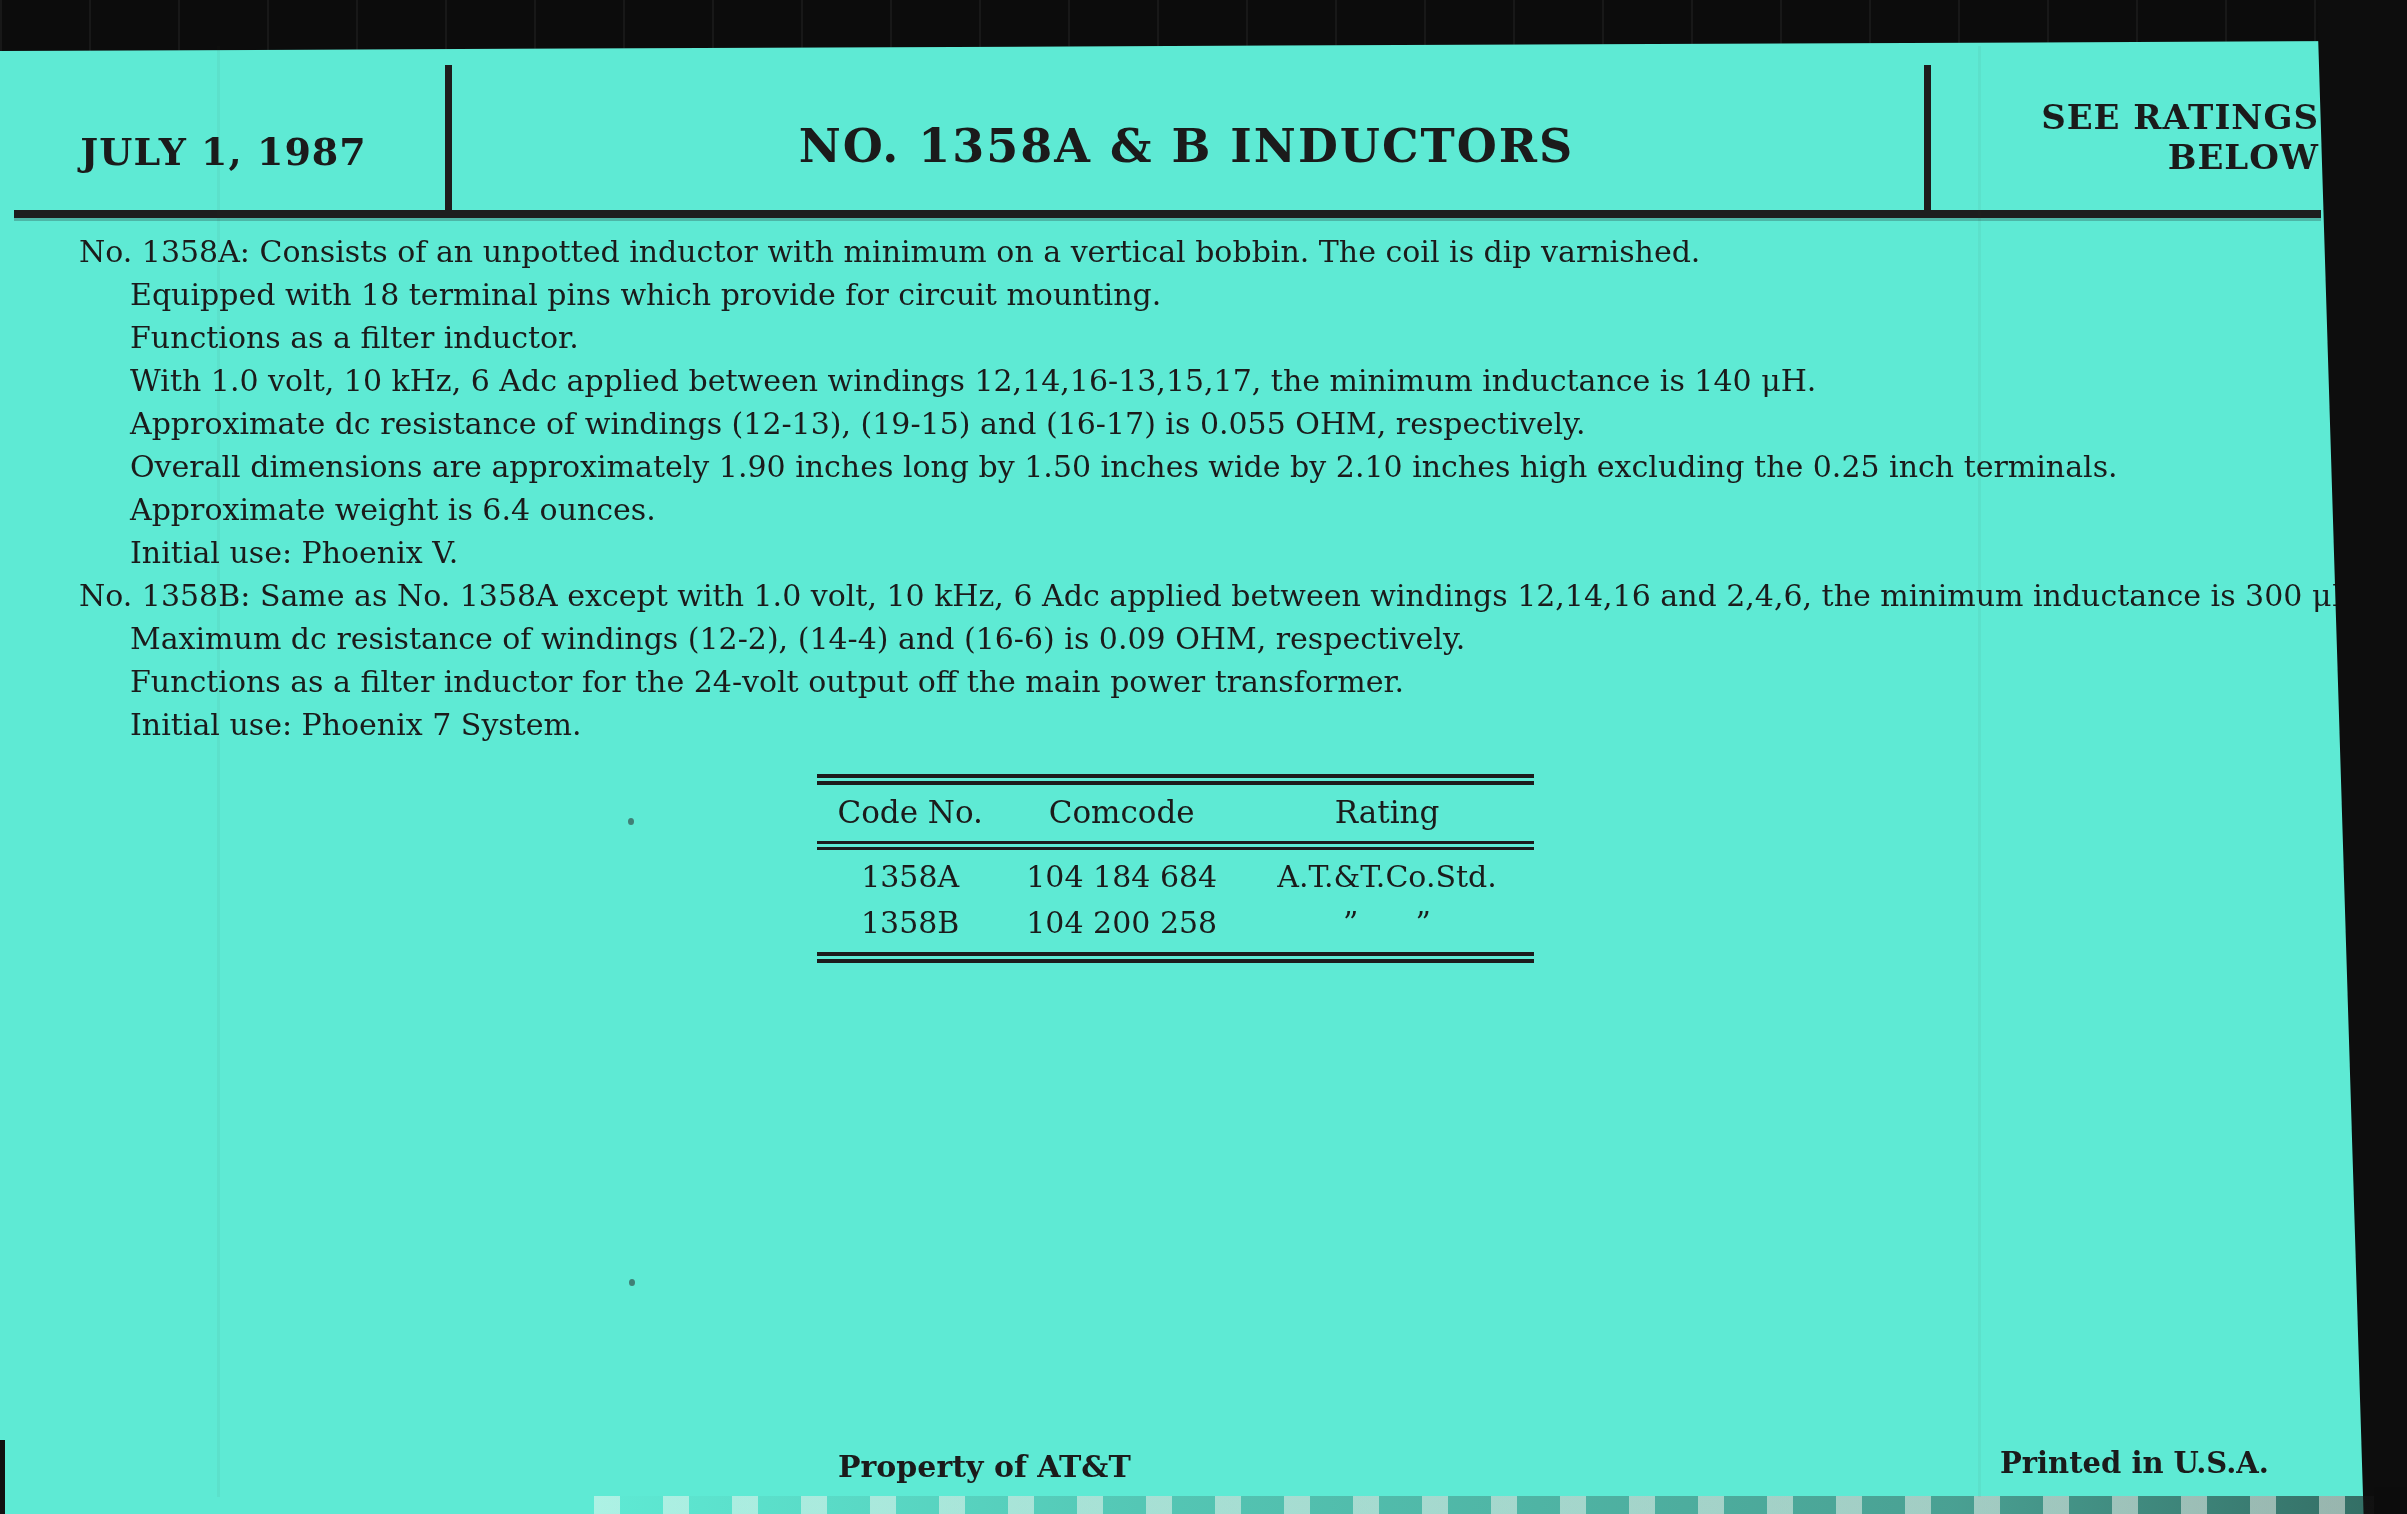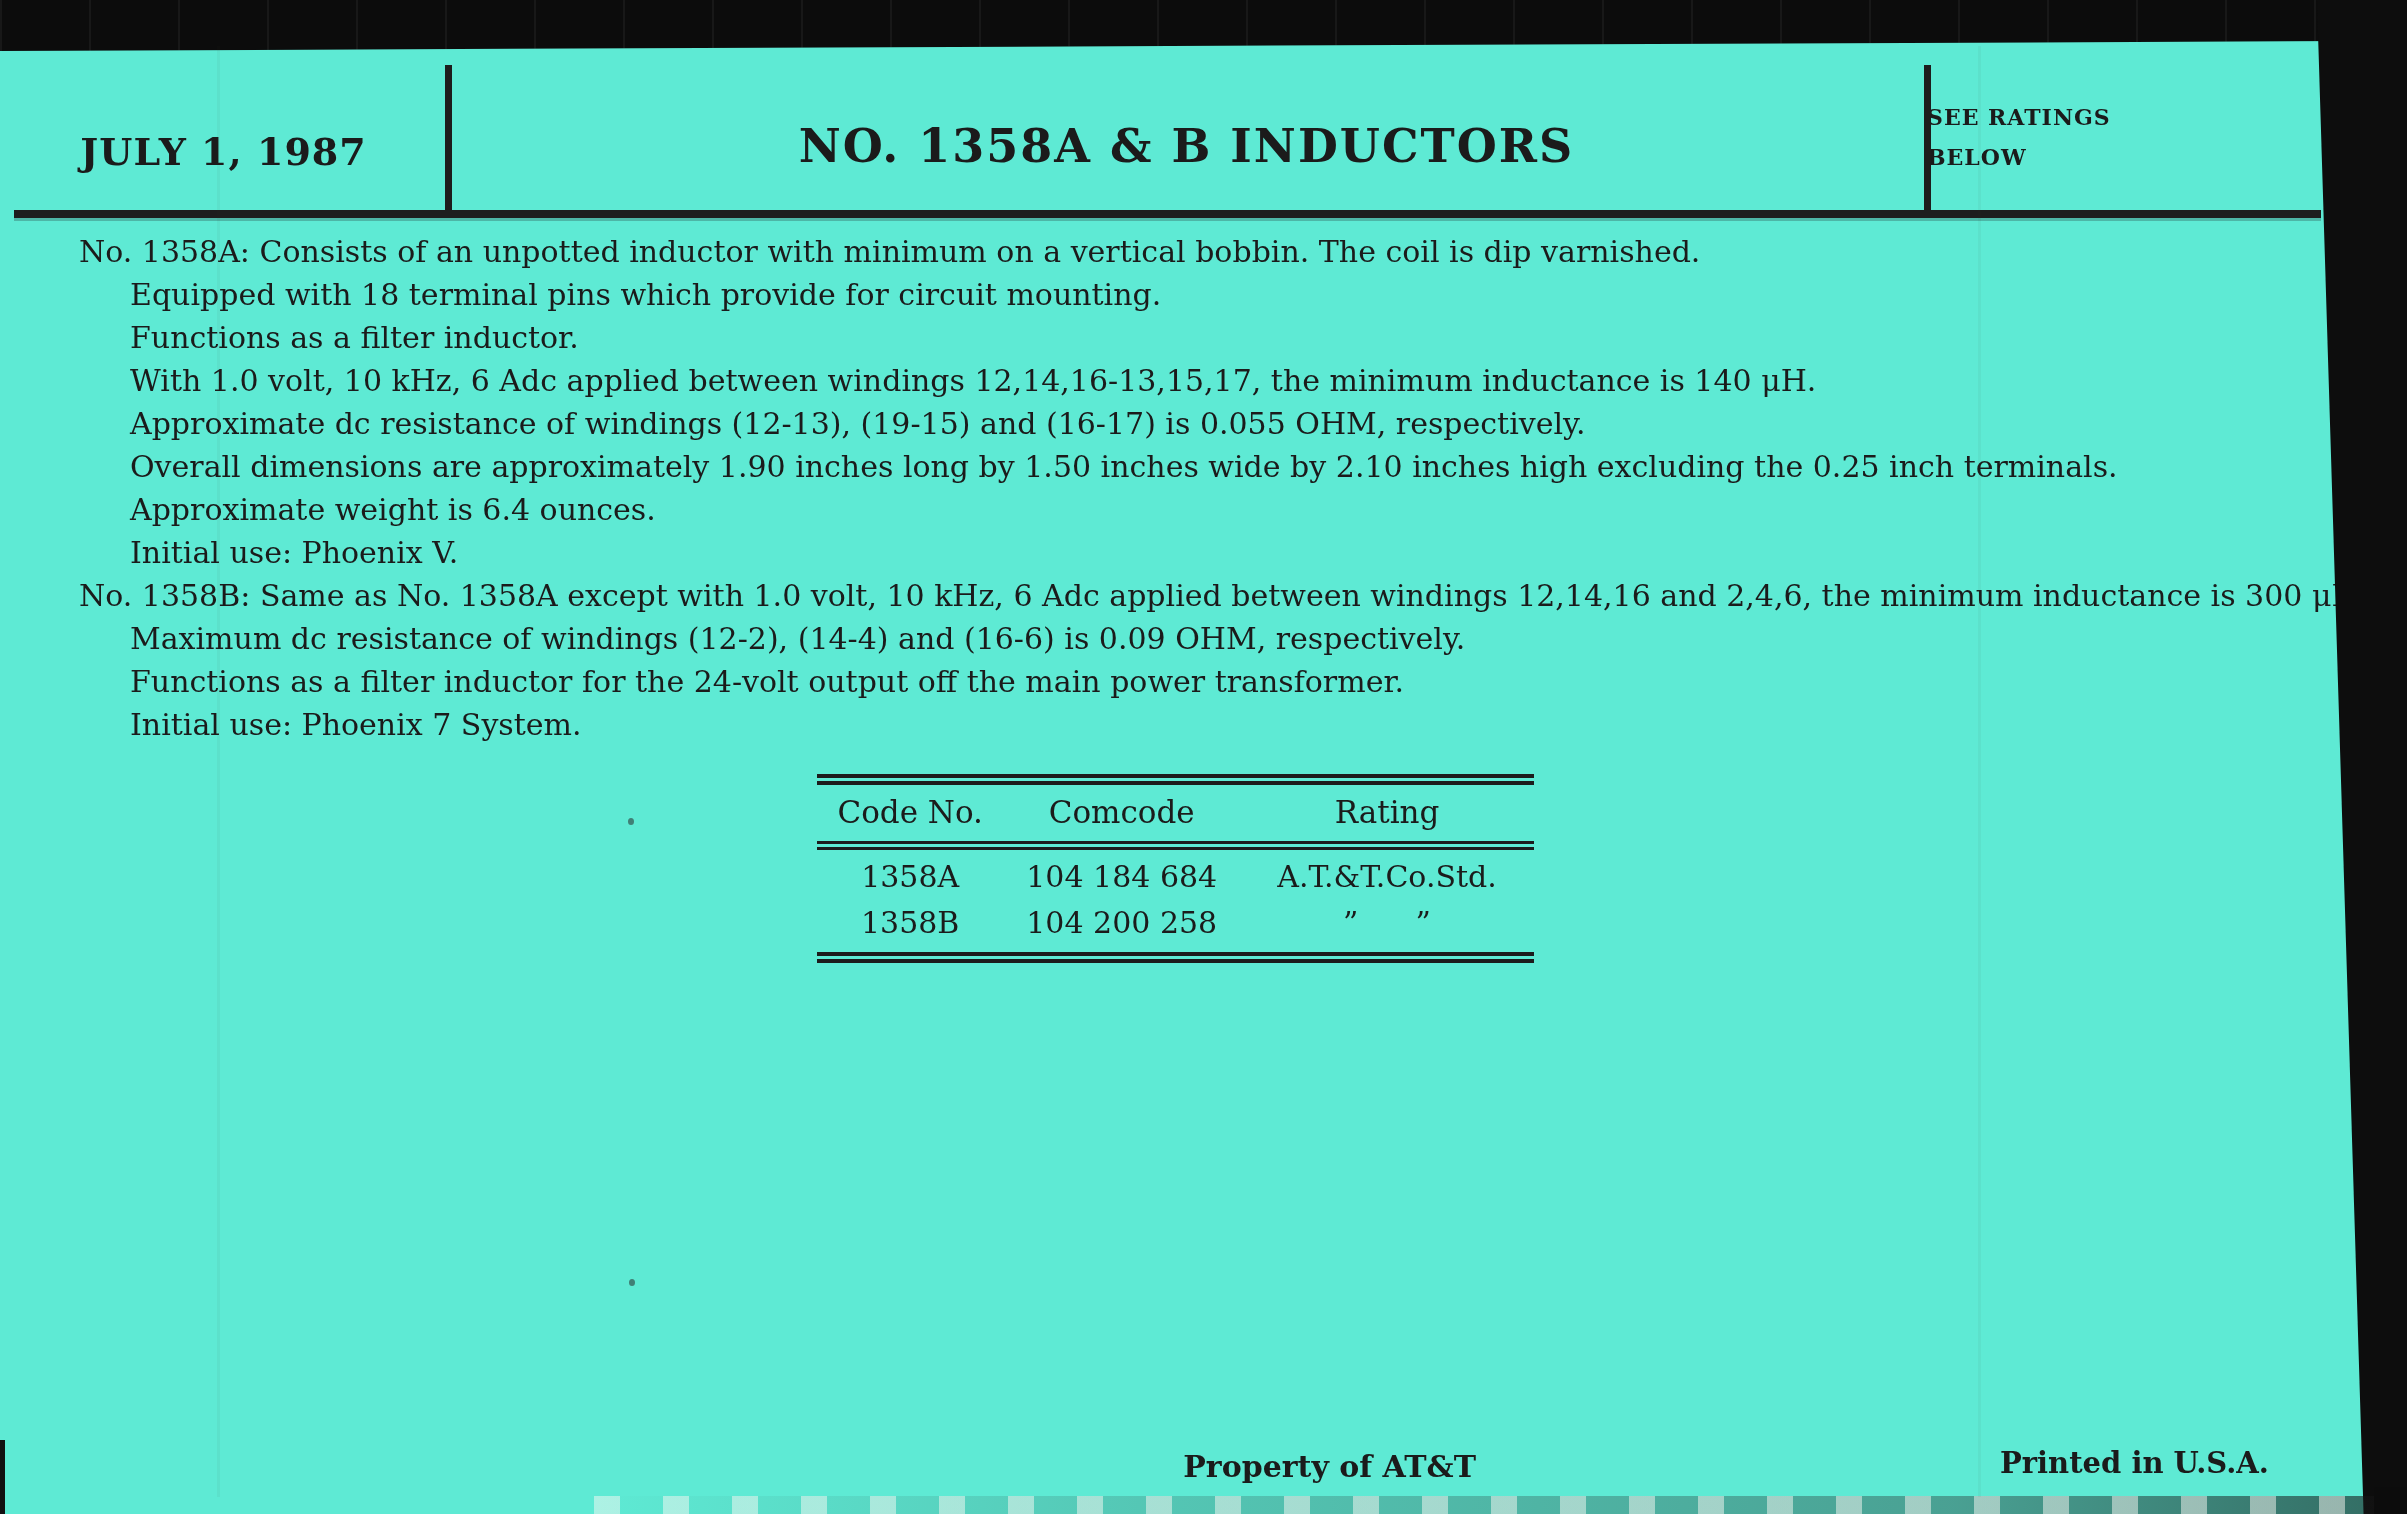--- a/index.html
+++ b/index.html
@@ -46,21 +46,21 @@
   .hdr-date{
     position:absolute; left:0; top:129px; width:447px; height:46px;
     text-align:center; font-size:38px; font-weight:bold; letter-spacing:1px; line-height:46px;
   }
   .hdr-title{
     position:absolute; left:447px; top:117px; width:1479px; height:59px;
     text-align:center; font-size:46px; font-weight:bold; letter-spacing:2px; line-height:59px;
   }
   .hdr-ratings{
     position:absolute; left:1927px; top:97px; width:392px;
-    text-align:left; font-size:22px; font-weight:bold; line-height:40px; letter-spacing:1px;
+    text-align:right; font-size:34px; font-weight:bold; line-height:40px; letter-spacing:1px;
   }
   .vline{position:absolute; top:65px; width:7px; height:150px; background:#1d1d1d;}
   .vline-left{left:445px;}
   .vline-right{left:1924px;}
   .hdr-rule{
     position:absolute; left:14px; top:210px; width:2307px; height:8px; background:#1d1d1d;
     box-shadow:0 3px 0 rgba(29,29,29,0.25);
   }
   
   .spec{position:absolute; left:0; top:230px; width:2408px;}
@@ -81,22 +81,22 @@
     font-weight:normal; font-size:31px; text-align:center;
     padding:9px 0 11px; border-bottom:9px double #1c1c1c;
   }
   .ratings-table td{
     text-align:center; padding:5px 0 6px; white-space:pre;
   }
   .ratings-table tr.first td{padding-top:9px;}
   .ratings-table tr.last td{padding-bottom:12px;}
   
   .footer-property{
-    position:absolute; left:882px; top:1447px; width:594px; height:40px;
-    text-align:right; font-size:30px; font-weight:bold; line-height:40px;
+    position:absolute; left:838px; top:1447px; width:594px; height:40px;
+    text-align:left; font-size:30px; font-weight:bold; line-height:40px;
   }
   .footer-printed{
     position:absolute; left:2000px; top:1443px; width:287px; height:40px;
     text-align:left; font-size:29px; font-weight:bold; line-height:40px;
   }
 </style>
 </head>
 <body>
 
 <div class="scan">

